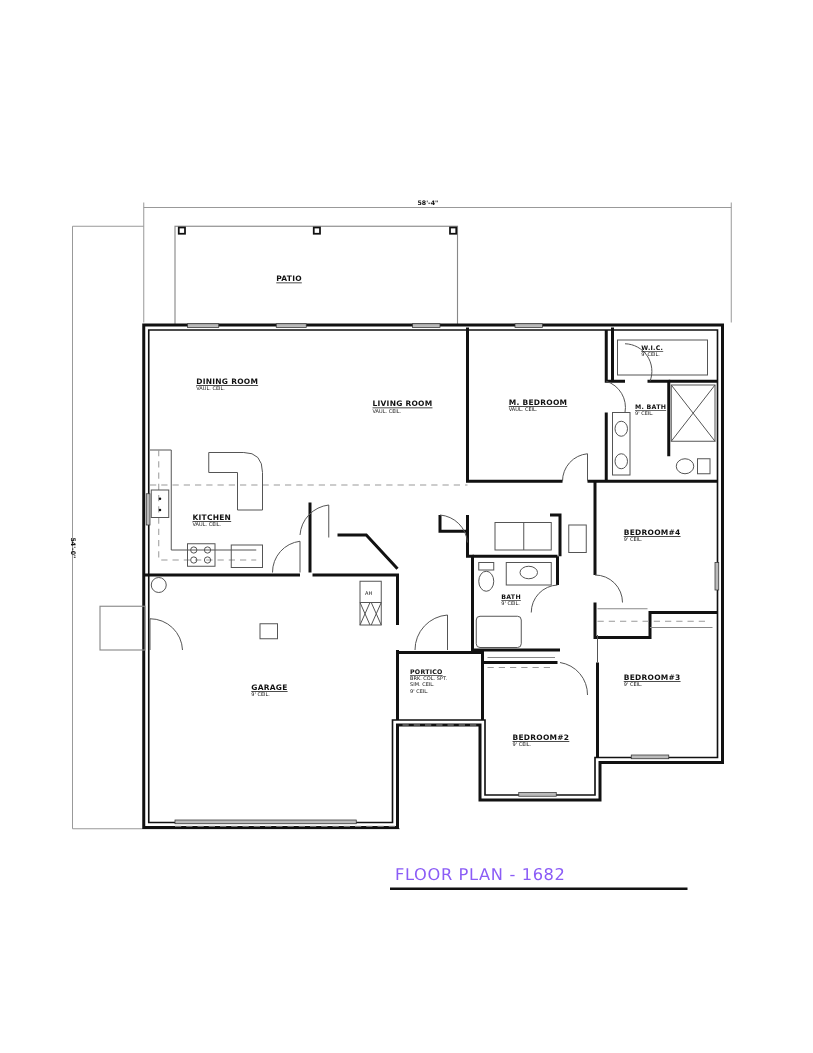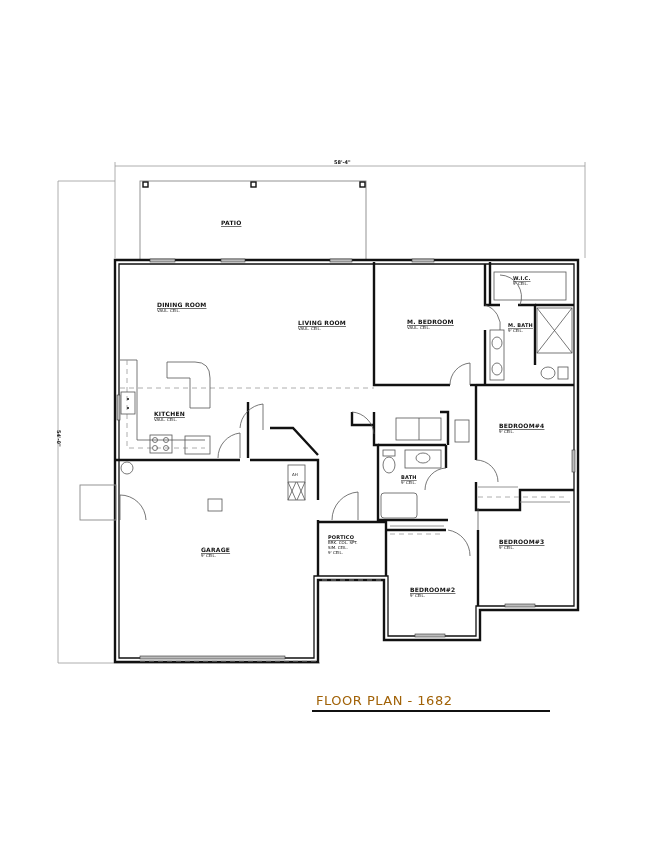--- a/index.html
+++ b/index.html
@@ -8,21 +8,21 @@
   .wall { fill:none; stroke:#111; stroke-width:2.4; }
   .wall-in { fill:none; stroke:#111; stroke-width:1.3; }
   .thin { fill:none; stroke:#888; stroke-width:0.9; }
   .dim { fill:none; stroke:#999; stroke-width:0.8; }
   .dash { fill:none; stroke:#999; stroke-width:0.8; stroke-dasharray:5 4; }
   .fix { fill:none; stroke:#555; stroke-width:0.8; }
   .win { fill:#bbb; stroke:#333; stroke-width:0.6; }
   .lbl { font-family:"DejaVu Sans", sans-serif; font-size:6px; font-weight:bold; fill:#111; text-decoration:underline; letter-spacing:0.2px; }
   .sub { font-family:"DejaVu Sans", sans-serif; font-size:4px; fill:#111; }
   .dimtxt { font-family:"DejaVu Sans", sans-serif; font-size:5px; font-weight:bold; fill:#111; }
-  .title { position:absolute; left:316px; top:693px; font-family:"DejaVu Sans", sans-serif; font-size:13px; letter-spacing:0.5px; color:#a16207; }
+  .title { position:absolute; left:316px; top:693px; font-family:"DejaVu Sans", sans-serif; font-size:13px; letter-spacing:0.5px; color:#8b5cf6; }
   .title-rule { position:absolute; left:312px; top:710px; width:238px; height:2px; background:#111; }
 </style>
 </head>
 <body>
 
 <svg width="650" height="842" viewBox="0 0 650 842">
 
   <g>
     <line class="dim" x1="115" y1="166" x2="585" y2="166"></line>
     <line class="dim" x1="115" y1="162" x2="115" y2="258"></line>

